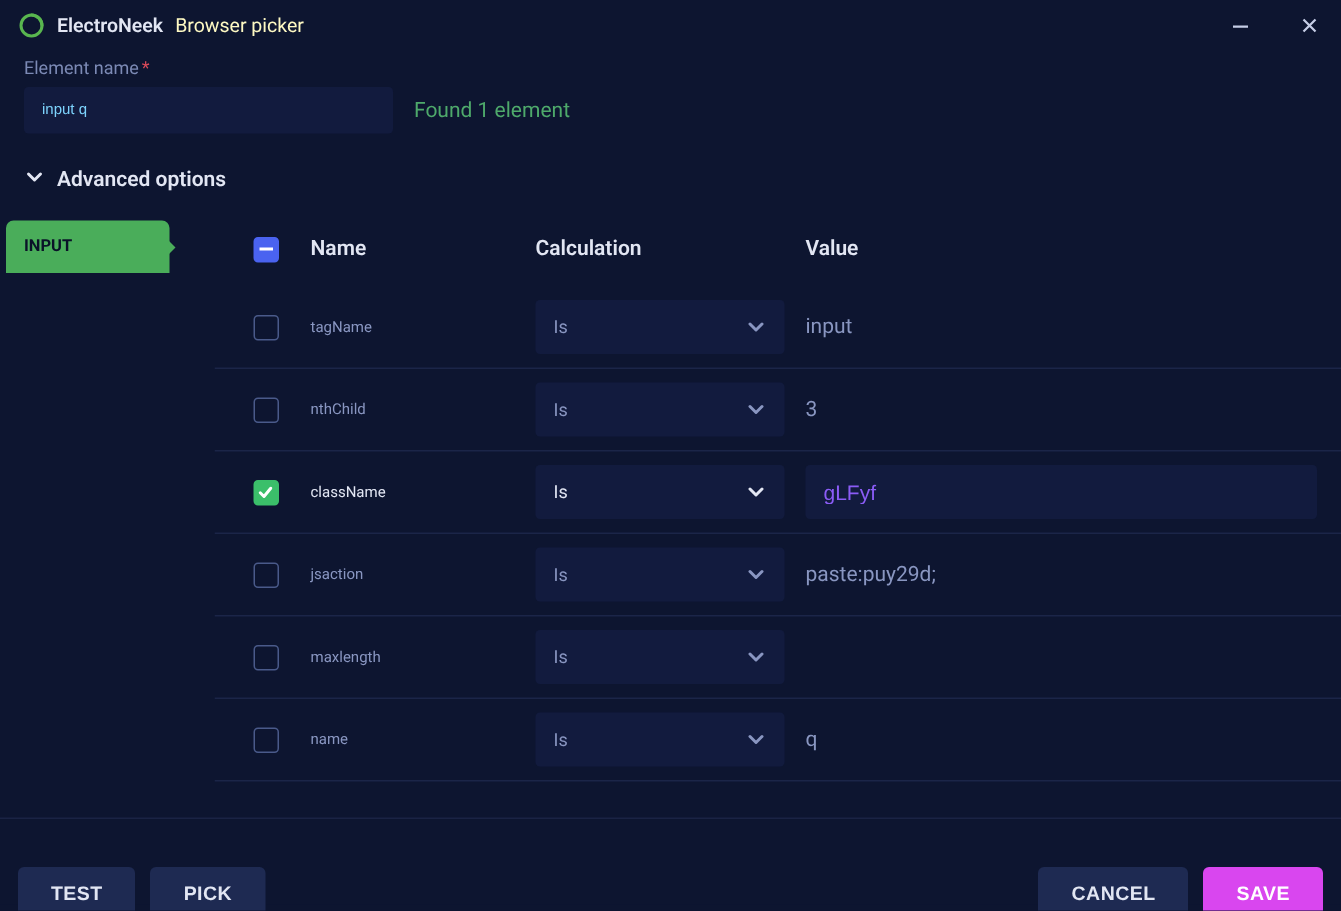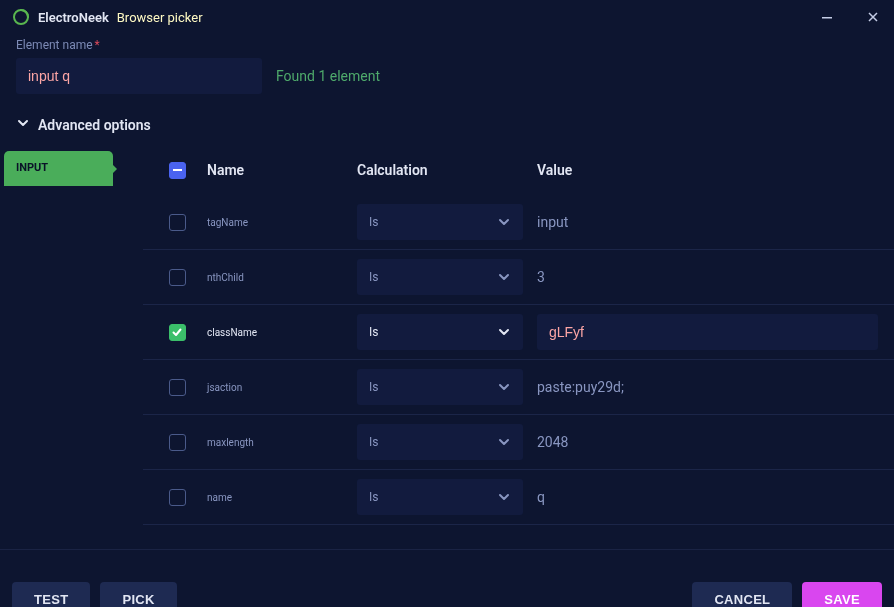--- a/index.html
+++ b/index.html
@@ -63,25 +63,25 @@
     }
     .field-label .req { color: #d94a5a; margin-left: 2px; }
     .field-input-row {
       display: flex;
       align-items: center;
       gap: 14px;
     }
     .text-input {
       background: #121b3e;
       border: none;
-      color: #fca5a5;
+      color: #7dd3fc;
       padding: 10px 12px;
       width: 246px;
       border-radius: 3px;
-      font-size: 14px;
+      font-size: 10px;
       outline: none;
     }
     .found-text { color: #4ea96b; font-size: 14px; }
     .adv-row {
       padding: 10px 16px 12px 16px;
       display: flex;
       align-items: center;
       gap: 8px;
       cursor: pointer;
     }
@@ -183,21 +183,21 @@
       cursor: pointer;
     }
     .dropdown.active { color: #e2e6f3; }
     .dropdown .dd-arrow { color: #8996c1; display:flex; }
     .dropdown.active .dd-arrow { color: #e2e6f3; }
     .value-cell { color: #8996c1; font-size: 14px; }
     .table-row.active .value-cell { }
     .value-input {
       background: #121b3e;
       border: none;
-      color: #fca5a5;
+      color: #8b5cf6;
       padding: 10px 12px;
       width: 100%;
       border-radius: 3px;
       font-size: 14px;
       outline: none;
     }
     .footer {
       height: 58px;
       background: #0d1530;
       display: flex;
@@ -372,21 +372,20 @@
           <div class="calc-cell">
             <div class="dropdown">
               <span>Is</span>
               <span class="dd-arrow">
                 <svg width="14" height="14" viewBox="0 0 14 14">
                   <path d="M3 5 L7 9 L11 5" fill="none" stroke="currentColor" stroke-width="2" stroke-linecap="round" stroke-linejoin="round"></path>
                 </svg>
               </span>
             </div>
           </div>
-          <div class="value-cell">2048</div>
         </div>
         <div class="table-row">
           <div class="chk-cell">
             <div class="checkbox"></div>
           </div>
           <div class="name-cell">name</div>
           <div class="calc-cell">
             <div class="dropdown">
               <span>Is</span>
               <span class="dd-arrow">

